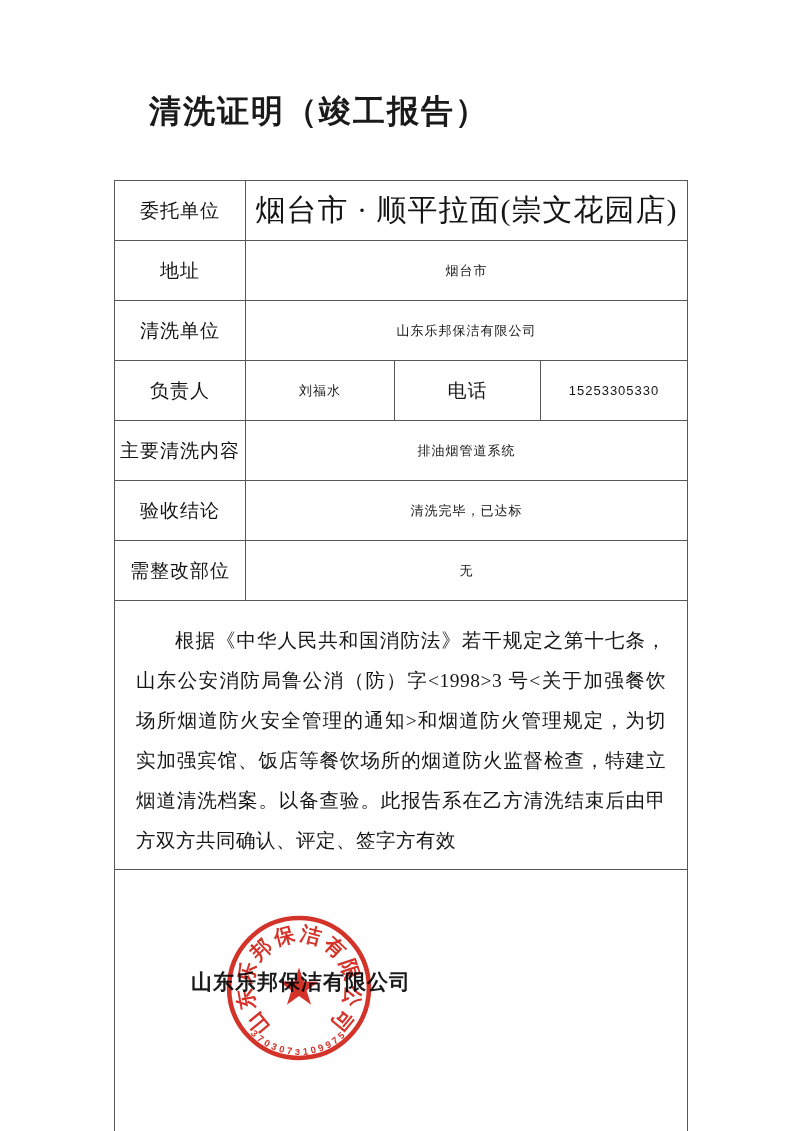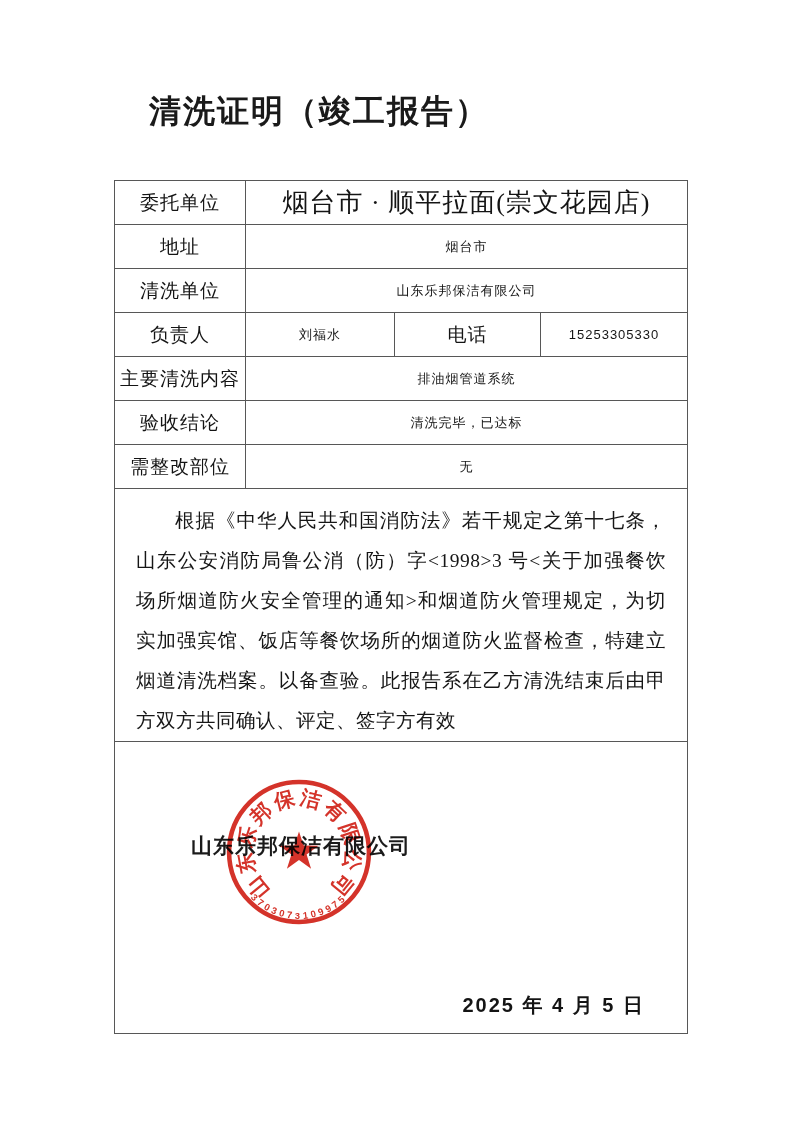--- a/index.html
+++ b/index.html
@@ -15,26 +15,26 @@
   }
   table.report{
     position:absolute;left:114px;top:180px;width:573px;
     border-collapse:collapse;table-layout:fixed;
     border:1px solid #8a8a8a;
     font-size:19px;
   }
   table.report td{
     border:1px solid #575757;
     text-align:center;vertical-align:middle;
-    height:43px;padding:0 4px;
+    height:43px;padding:8px 4px;
     letter-spacing:1px;color:#141414;
   }
   td.label{font-size:19px;}
   td.value{font-size:13px;}
-  td.value-lg{font-size:26px;letter-spacing:1px;}
+  td.value-lg{font-size:30px;letter-spacing:1px;}
   .sans{font-family:"Liberation Sans","DejaVu Sans",sans-serif;letter-spacing:0.5px;}
   td.notice-cell{height:208px;text-align:left;vertical-align:top;padding:0;}
   .notice-text{
     margin:0;padding:12px 17px 0 17px;
     font-size:19.5px;line-height:40px;
     text-align:justify;text-justify:inter-character;
     text-indent:2em;letter-spacing:0.5px;color:#161616;
   }
   td.sign-cell{height:291px;padding:0;vertical-align:top;}
   .sign-area{position:relative;width:100%;height:291px;}

